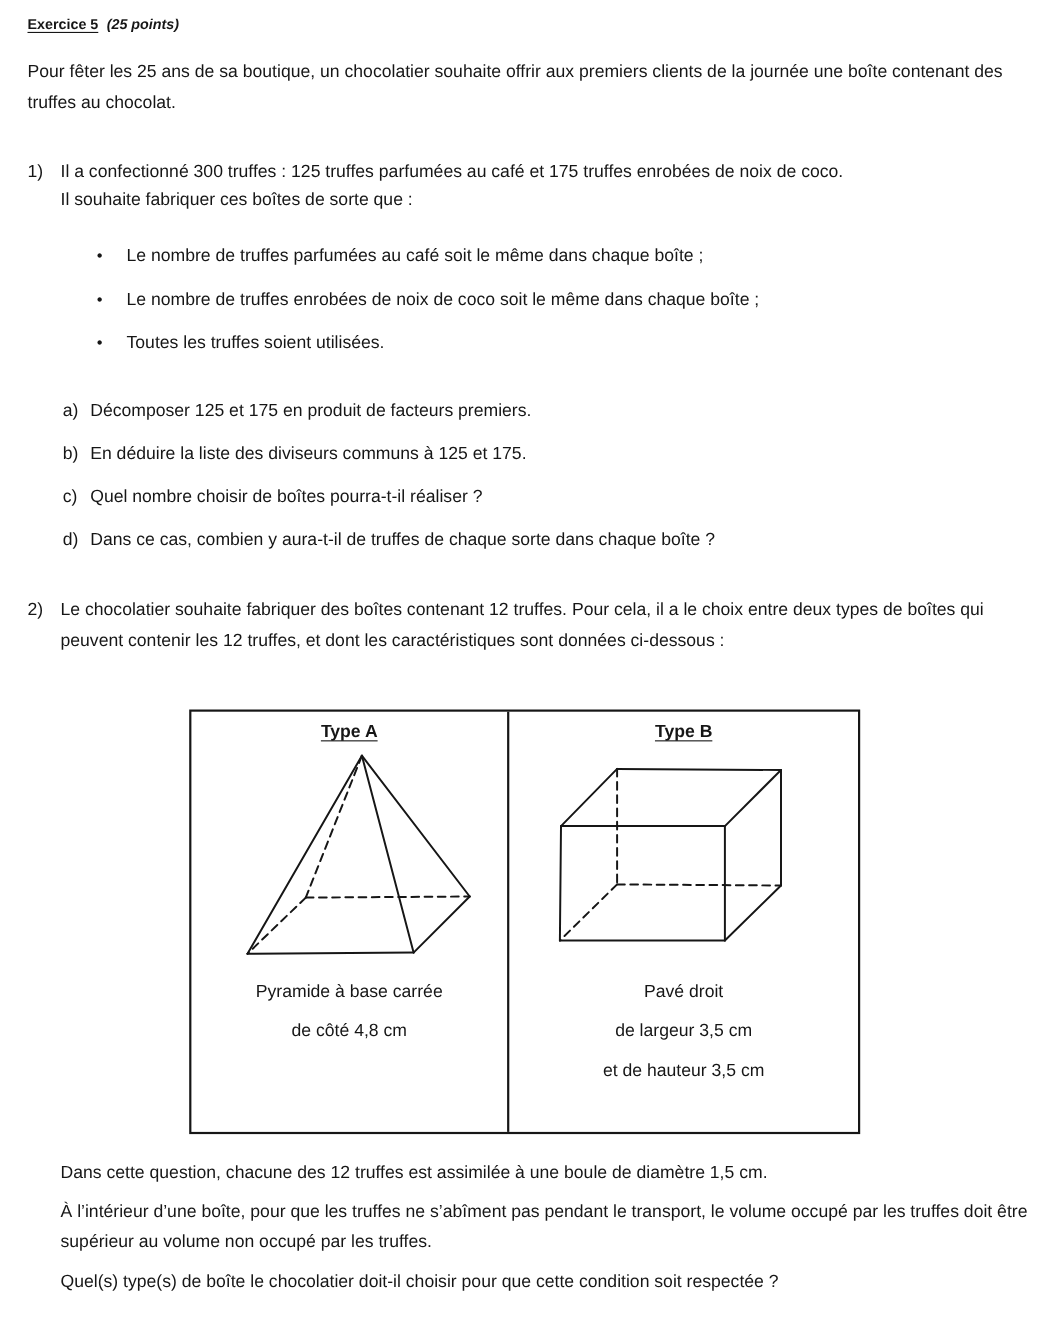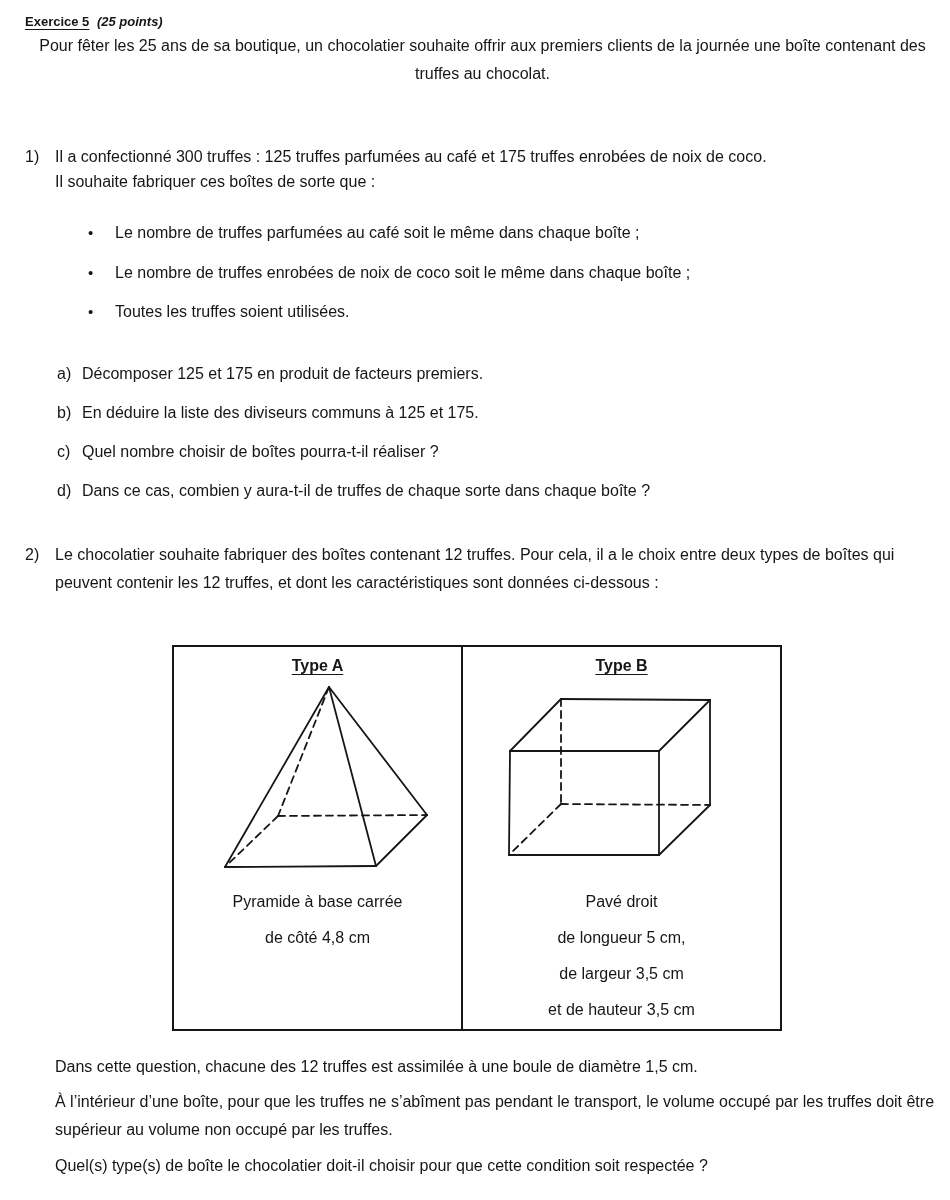--- a/index.html
+++ b/index.html
@@ -10,21 +10,21 @@
     font-size:16px;
     line-height:28px;
     color:#161616;
     position:relative;
     overflow:hidden;
   }
   .abs { position:absolute; }
   .doc-title { top:8px; left:25px; font-weight:bold; font-size:13px; }
   .doc-title .underlined { text-decoration:underline; text-underline-offset:3px; }
   .doc-title .points { font-style:italic; margin-left:4px; }
-  .intro { top:32px; left:25px; width:915px;text-align:center; }
+  .intro { top:52px; left:25px; width:915px; }
   .row { display:flex; align-items:flex-start; }
   .q-row { left:25px; width:915px; }
   .q-num { flex:0 0 30px; }
   .q-text { flex:1 1 auto; }
   .q1-sub { top:168px; left:55px; width:880px; }
   .bullet-row { left:88px; width:850px; }
   .bullet-mark { flex:0 0 27px; font-size:15px; }
   .sub-row { left:57px; width:880px; }
   .sub-label { flex:0 0 25px; }
   .closing { left:55px; width:888px; }
@@ -138,21 +138,20 @@
         <line x1="196" y1="208" x2="247" y2="158"></line>
         <g stroke-dasharray="7 5">
           <line x1="98" y1="52" x2="98" y2="157"></line>
           <line x1="98" y1="157" x2="247" y2="158"></line>
           <line x1="98" y1="157" x2="46" y2="208"></line>
         </g>
       </g>
     </svg>
     <div class="caption">
       <div>Pavé droit</div>
-      <div>de longueur 5 cm,</div>
       <div>de largeur 3,5 cm</div>
       <div>et de hauteur 3,5 cm</div>
     </div>
   </div>
 
 </div>
 
 <p class="abs closing" style="top:1053px;">Dans cette question, chacune des 12 truffes est assimilée à une boule de diamètre 1,5 cm.</p>
 <p class="abs closing" style="top:1088px;">À l’intérieur d’une boîte, pour que les truffes ne s’abîment pas pendant le transport, le volume occupé par les truffes doit être supérieur au volume non occupé par les truffes.</p>
 <p class="abs closing" style="top:1152px;">Quel(s) type(s) de boîte le chocolatier doit-il choisir pour que cette condition soit respectée ?</p>

